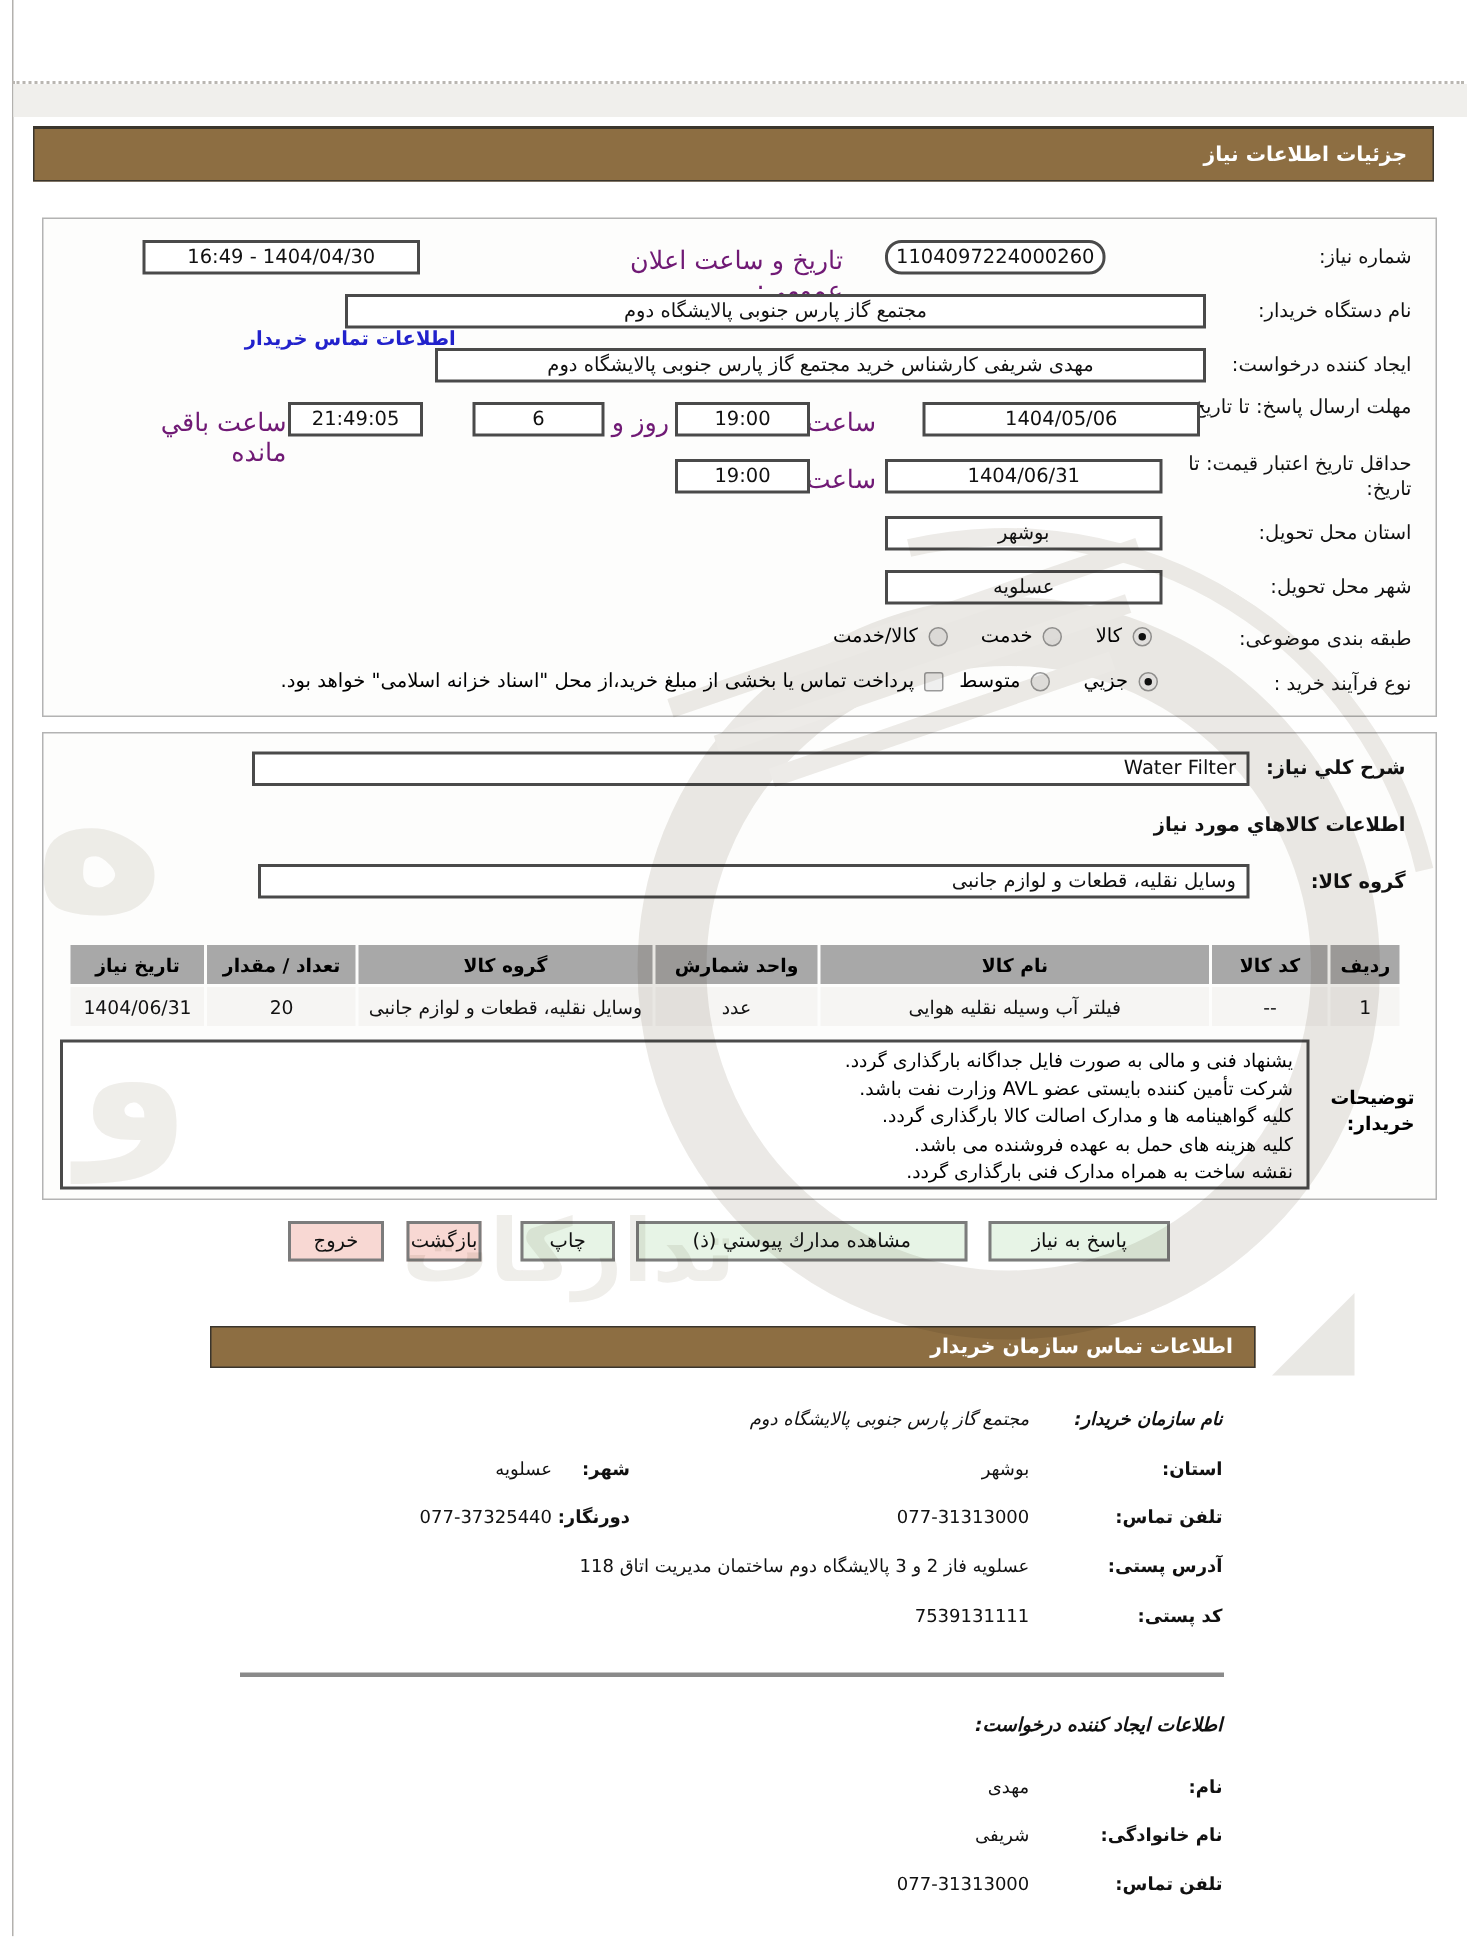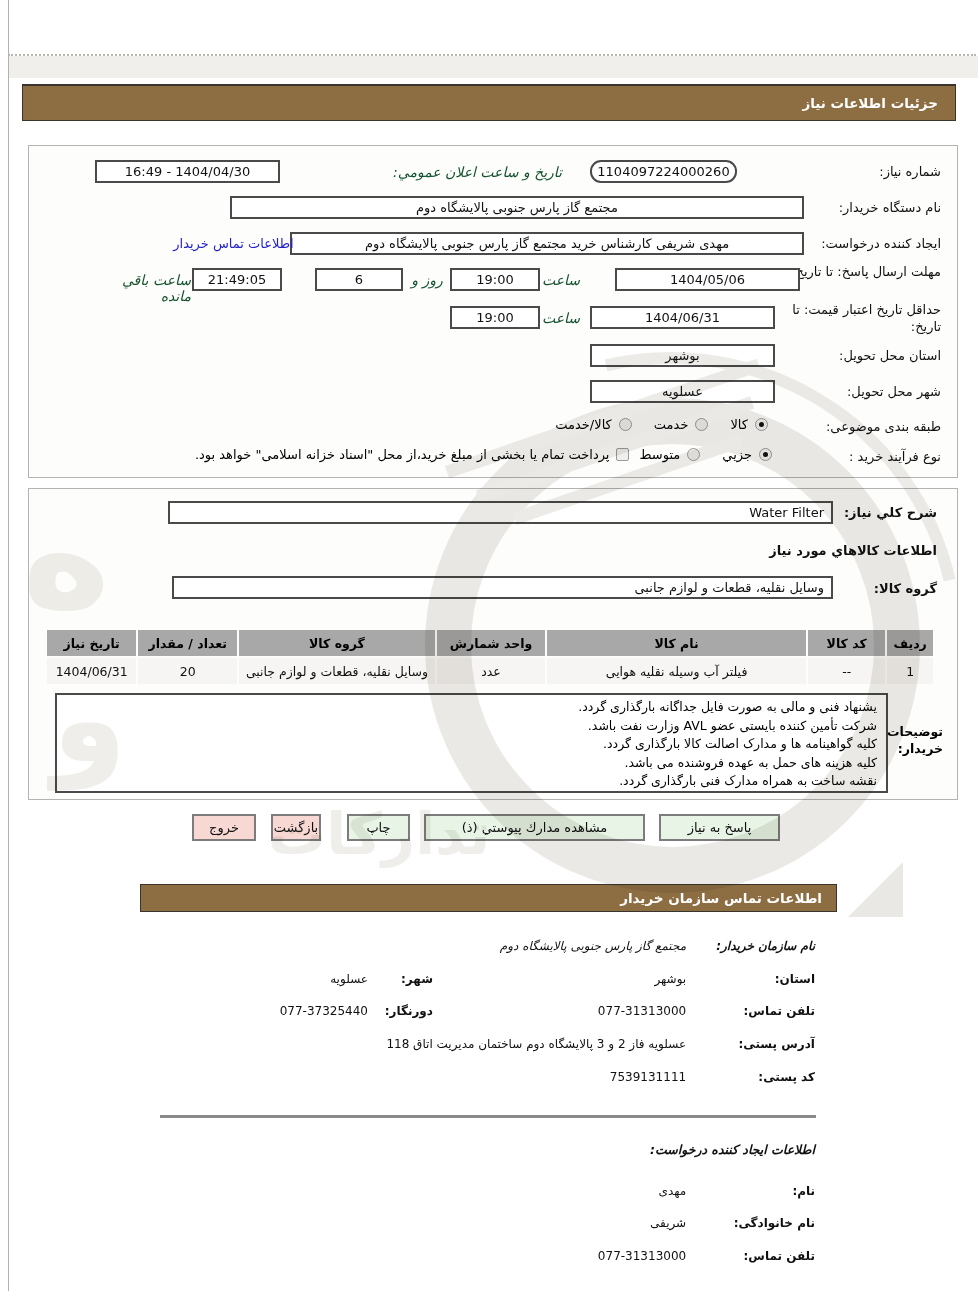--- a/index.html
+++ b/index.html
@@ -16,49 +16,49 @@
 
   .panel { background:#fdfdfc; border:1px solid #b3b3b3; }
   .panel1 { left:28px; top:145px; width:930px; height:333px; }
   .panel2 { left:28px; top:488px; width:930px; height:312px; }
 
   .flabel { position:absolute; right:16px; font-size:13px; color:#111; text-align:right; }
   .fbox { position:absolute; height:23px; background:#fff; border:2px solid #4a4a4a; font-size:13px; color:#111;
           display:flex; align-items:center; justify-content:center; overflow:hidden; white-space:nowrap; }
   .fbox.alignright { justify-content:flex-start; padding-right:7px; }
   .ltr { direction:ltr; unicode-bidi:embed; }
-  .inline-lbl { position:absolute; font-size:14px; color:#14532d;font-style:italic; }
+  .inline-lbl { position:absolute; font-size:17px; color:#701a75; }
   .link { position:absolute; color:#2222cc; font-size:13px; text-align:center; cursor:pointer; text-decoration:none; }
 
   .radio { width:13px; height:13px; border-radius:50%; border:1px solid #9a9a9a; background:#eee; display:inline-block; flex:0 0 auto; position:relative; }
   .radio.sel { background:#f5f5f5; }
   .radio.sel::after { content:""; position:absolute; left:3px; top:3px; width:5px; height:5px; border-radius:50%; background:#111; }
   .checkbox { width:13px; height:13px; border:1px solid #9a9a9a; border-radius:2px; background:#efefef; display:inline-block; flex:0 0 auto; }
   .optgroup { position:absolute; display:flex; align-items:center; direction:rtl; font-size:13px; }
   .optgroup .olbl { margin-right:7px; }
   .gap22 { width:22px; } .gap10 { width:10px; }
 
   .blabel { position:absolute; right:20px; font-weight:bold; font-size:13px; color:#111; }
 
   table.goods { position:absolute; left:16px; top:139px; width:890px; border-collapse:separate; border-spacing:2px; direction:rtl; }
   table.goods th { background:#a8a8a8; color:#000; font-size:12.5px; font-weight:bold; height:26px; padding:0 4px; white-space:nowrap; }
   table.goods td { background:#f6f5f3; color:#111; font-size:12.5px; text-align:center; height:26px; padding:0 4px; white-space:nowrap; }
 
-  .notes-box { position:absolute; left:26px; top:204px; width:833px; height:100px; background:#fff; border:2px solid #4a4a4a;
+  .notes-box { position:absolute; left:11px; top:204px; width:833px; height:100px; background:#fff; border:2px solid #4a4a4a;
                font-size:12.5px; line-height:18.5px; padding:3px 9px; text-align:right; white-space:pre-line; overflow:hidden; }
   .notes-lbl { position:absolute; right:14px; top:234px; width:72px; font-weight:bold; font-size:12.5px; line-height:17px; text-align:right; }
 
   .btn { position:absolute; top:814px; height:27px; border:2px solid #7c7c7c; font-size:13px; color:#111;
          display:flex; align-items:center; justify-content:center; cursor:pointer; white-space:nowrap; }
   .btn.green { background:#e7f4e6; }
   .btn.pink  { background:#f8d8d3; }
 
   .crow { position:absolute; right:163px; width:660px; font-size:12px; color:#111; direction:rtl; }
   .crow .clbl { display:inline-block; width:125px; font-weight:bold; vertical-align:top; }
-  .crow .p2l { position:absolute; right:382px; font-weight:bold; }
+  .crow .p2l { position:absolute; right:395px; font-weight:bold; }
   .crow .p2v { position:absolute; right:447px; }
   .divider { position:absolute; left:160px; top:1115px; width:656px; height:3px; background:#8a8a8a; }
   .sec-heading { position:absolute; right:163px; font-weight:bold; font-size:12.5px; color:#111; }
 
   .wm { position:absolute; inset:0; z-index:40; pointer-events:none; mix-blend-mode:multiply; opacity:.85; }
   .wm > div { position:absolute; }
   .wm-ring { left:425px; top:398px; width:495px; height:495px; border-radius:50%; border:46px solid #e8e6e2; }
   .wm-arc { left:378px; top:352px; width:585px; height:585px; border-radius:50%; border:12px solid transparent; border-top-color:#eae8e4; transform:rotate(32deg); }
   .wm-stripe { height:13px; background:#eae8e4; transform:rotate(-19deg); }
   .wm-letter { color:#edebe7; font-weight:bold; }
@@ -102,21 +102,21 @@
 
     <div class="flabel" style="top:54px;">نام دستگاه خریدار:</div>
     <div class="fbox" style="left:201px; top:50px; width:574px;">
       <span>مجتمع گاز پارس جنوبی پالایشگاه دوم</span>
     </div>
 
     <div class="flabel" style="top:90px;">ایجاد کننده درخواست:</div>
     <div class="fbox" style="left:261px; top:86px; width:514px;">
       <span>مهدی شریفی کارشناس خرید مجتمع گاز پارس جنوبی پالایشگاه دوم</span>
     </div>
-    <a class="link" style="left:126px; top:90px; width:157px;">اطلاعات تماس خریدار</a>
+    <a class="link" style="left:126px; top:73px; width:157px;font-weight:bold;">اطلاعات تماس خریدار</a>
 
     <div class="flabel" style="top:117px; width:150px; line-height:17px;">مهلت ارسال پاسخ: تا تاریخ:</div>
     <div class="fbox" style="left:561px; top:122px; width:185px;margin-left:25px;">
       <span class="ltr">1404/05/06</span>
     </div>
     <div class="inline-lbl" style="left:509px; top:126px; width:46px; text-align:center;">ساعت</div>
     <div class="fbox" style="left:421px; top:122px; width:90px;">
       <span class="ltr">19:00</span>
     </div>
     <div class="inline-lbl" style="left:377px; top:126px; width:42px; text-align:center;">روز و</div>
@@ -161,21 +161,21 @@
 
     <div class="flabel" style="top:303px;">نوع فرآیند خرید :</div>
     <div class="optgroup" style="right:185px; top:301px;">
       <span class="radio sel"></span>
       <span class="olbl">جزيي</span>
       <span class="gap22"></span>
       <span class="radio"></span>
       <span class="olbl">متوسط</span>
       <span class="gap10"></span>
       <span class="checkbox"></span>
-      <span class="olbl">پرداخت تمام یا بخشی از مبلغ خرید،از محل "اسناد خزانه اسلامی" خواهد بود.</span>
+      <span class="olbl">پرداخت تماس یا بخشی از مبلغ خرید،از محل "اسناد خزانه اسلامی" خواهد بود.</span>
     </div>
   </div>
 
   <div class="abs panel panel2">
 
     <div class="blabel" style="top:16px;">شرح كلي نياز:</div>
     <div class="fbox alignright" style="left:139px; top:12px; width:665px;">
       <span class="ltr">Water Filter</span>
     </div>
 

